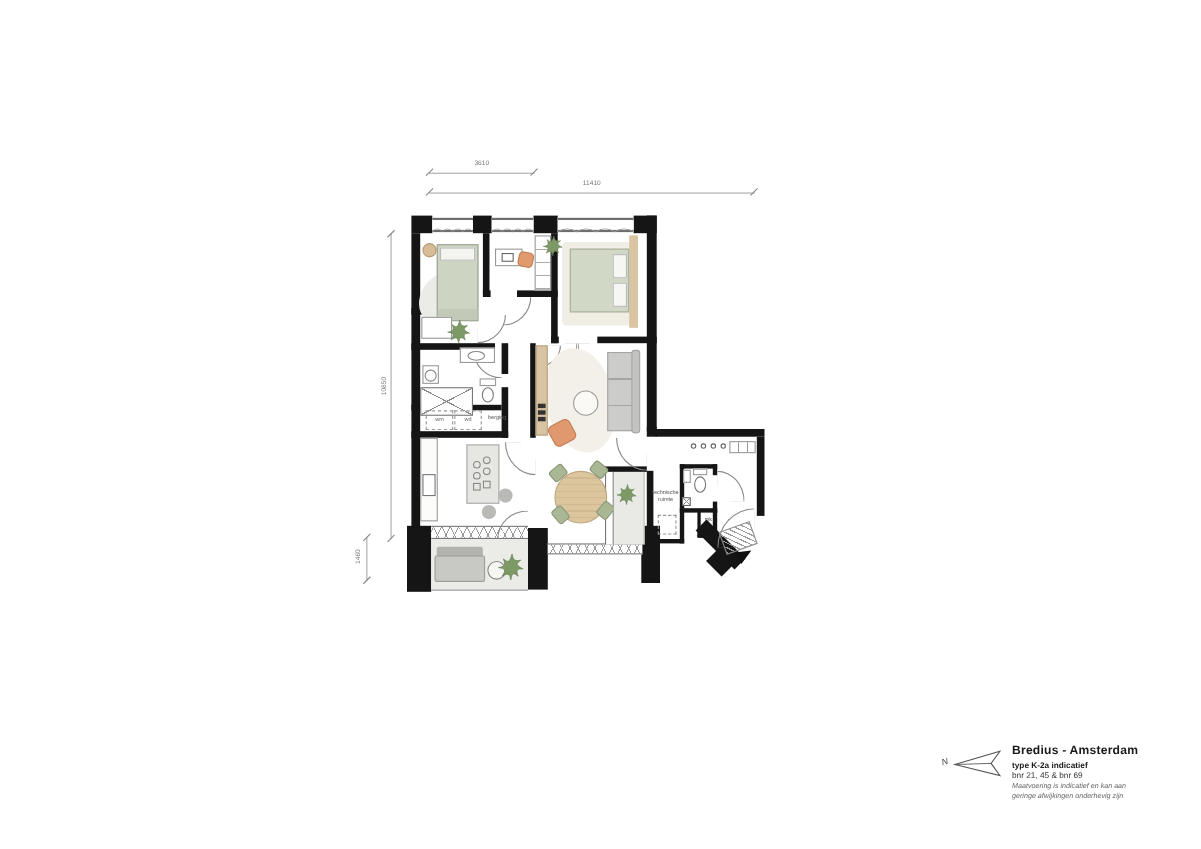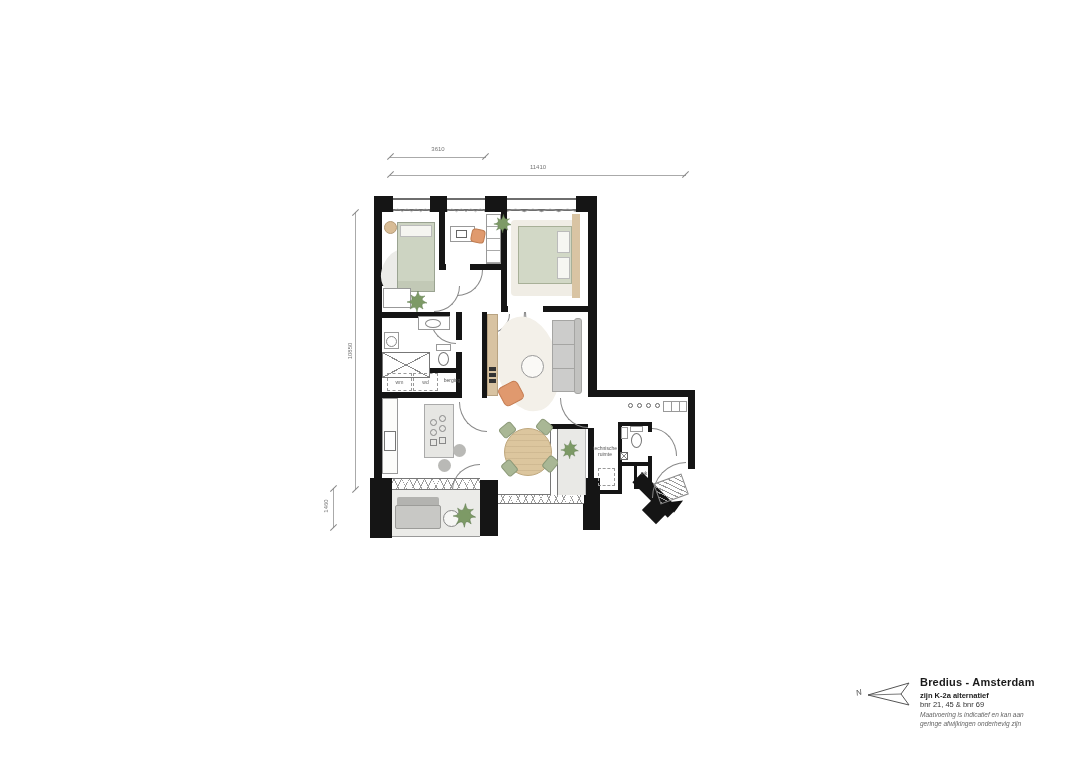--- a/index.html
+++ b/index.html
@@ -274,21 +274,21 @@
       </svg>
   </div>
 
   <div>
     <span class="abs" style="left:856px;top:688px;font-size:8px;font-style:italic;color:#444;transform:rotate(-15deg);">N</span>
     <svg class="abs" style="left:866px;top:680px;" width="46" height="28" viewBox="0 0 46 28">
       <path d="M2 15 L43 3 L35 14 L43 25 Z" fill="#fff" stroke="#555" stroke-width="1"></path>
       <path d="M2 15 L35 14" stroke="#555" stroke-width="0.8"></path>
     </svg>
     <div class="abs tb-title" style="left:920px;top:676px;">Bredius - Amsterdam</div>
-    <div class="abs tb-sub" style="left:920px;top:691px;">zijn K-2a alternatief</div>
+    <div class="abs tb-sub" style="left:920px;top:691px;">type K-2a indicatief</div>
     <div class="abs tb-bnr" style="left:920px;top:700px;">bnr 21, 45 &amp; bnr 69</div>
     <div class="abs tb-disc" style="left:920px;top:711px;">
       <span>Maatvoering is indicatief en kan aan</span><br>
       <span>geringe afwijkingen onderhevig zijn</span>
     </div>
   </div>
 
 </div>
 
 </body></html>

